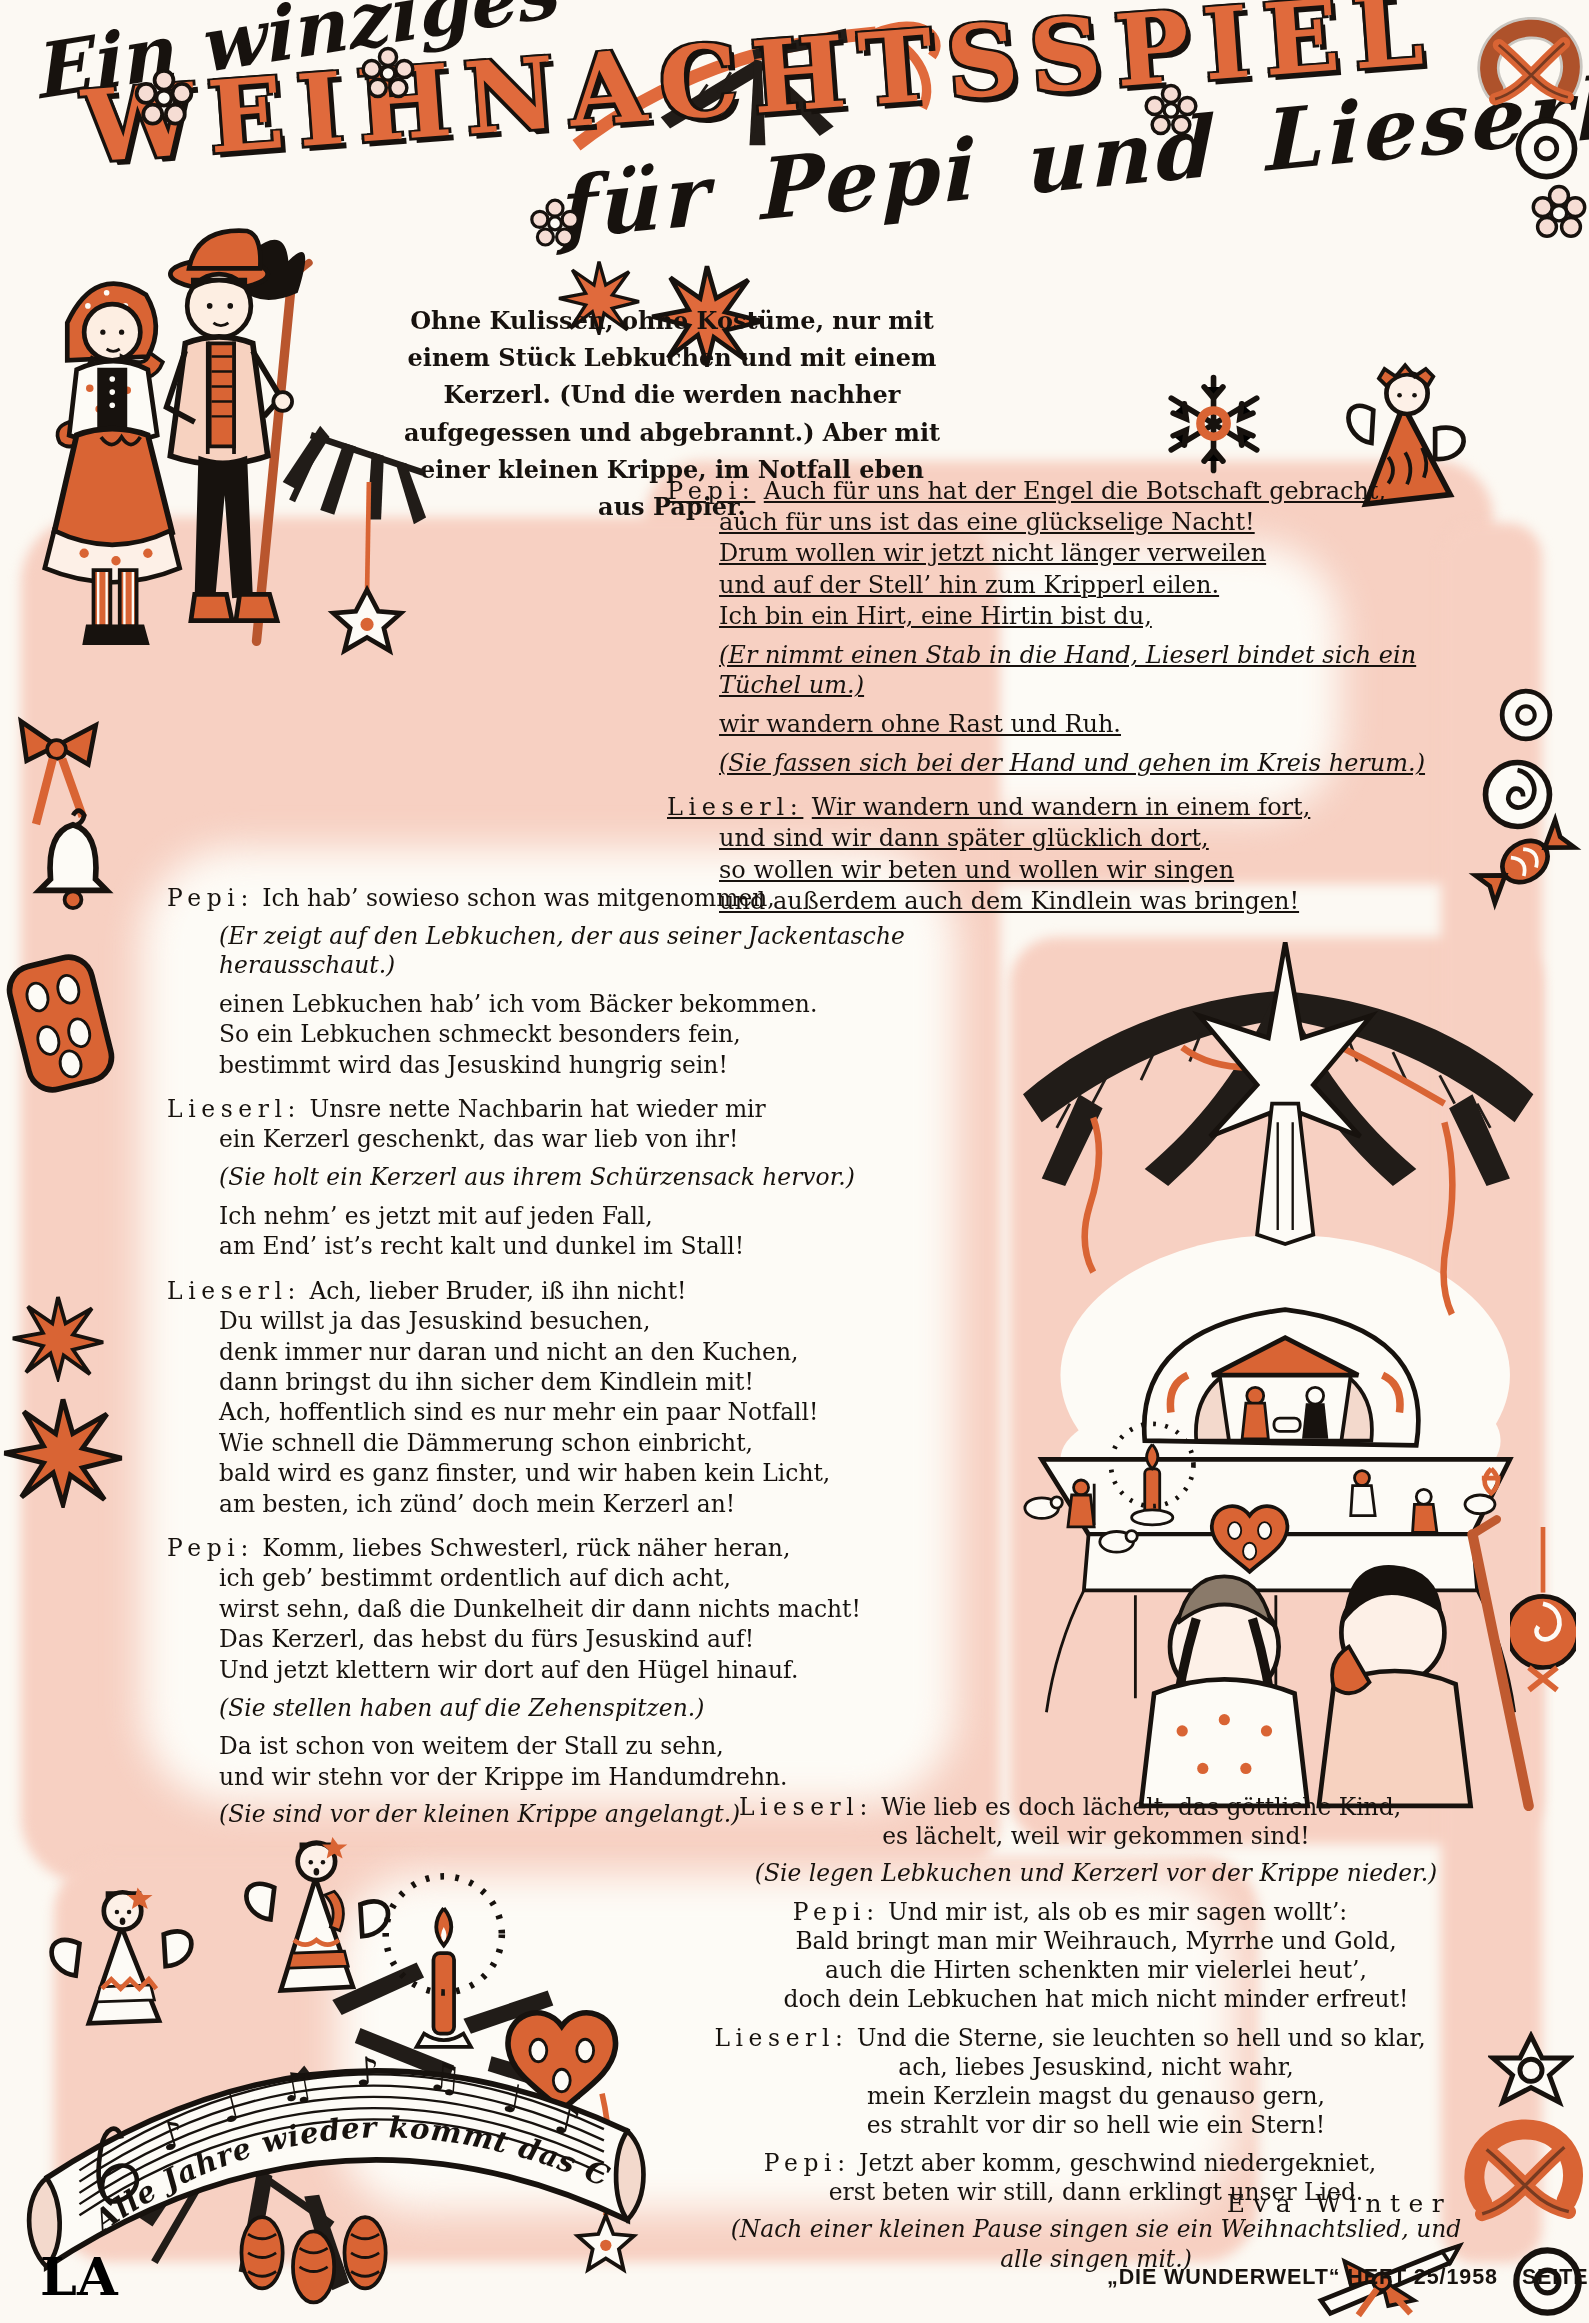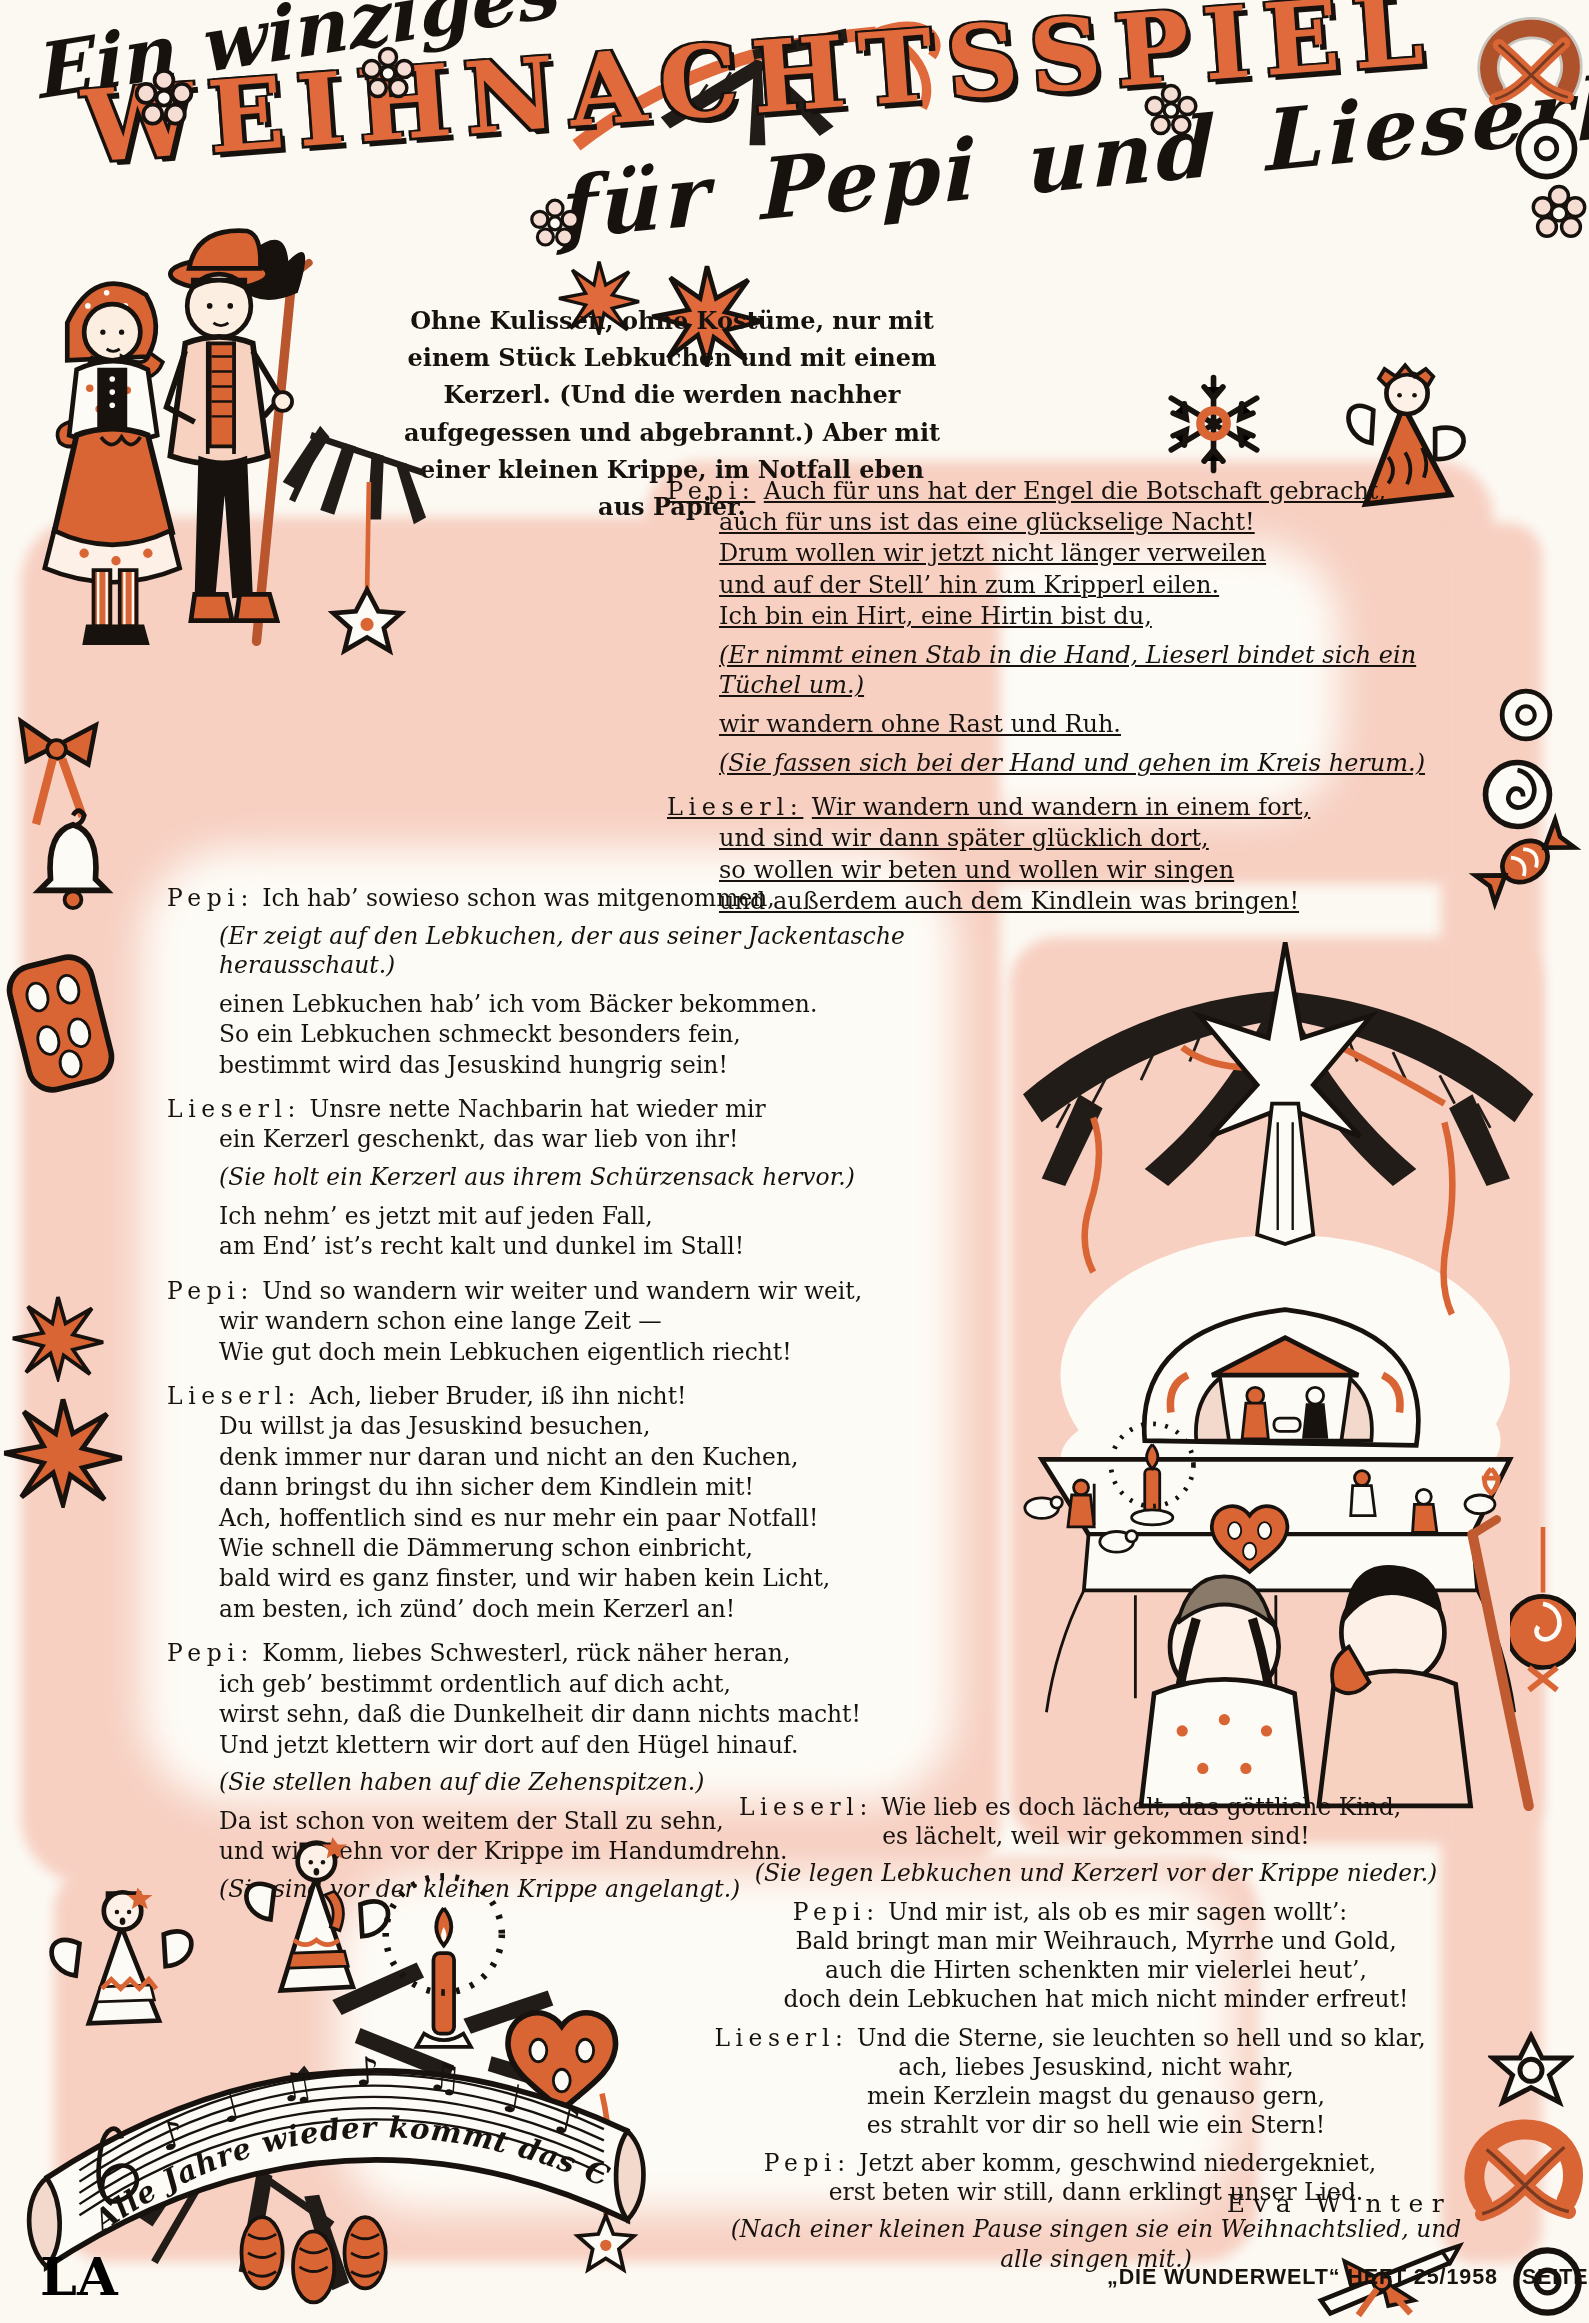--- a/index.html
+++ b/index.html
@@ -307,38 +307,34 @@
         <div class="line">bestimmt wird das Jesuskind hungrig sein!</div>
       </div>
       <div class="speech">
         <div class="line first"><span class="speaker">Lieserl:</span>Unsre nette Nachbarin hat wieder mir</div>
         <div class="line">ein Kerzerl geschenkt, das war lieb von ihr!</div>
         <div class="direction">(Sie holt ein Kerzerl aus ihrem Schürzensack hervor.)</div>
         <div class="line">Ich nehm’ es jetzt mit auf jeden Fall,</div>
         <div class="line">am End’ ist’s recht kalt und dunkel im Stall!</div>
       </div>
       <div class="speech">
-        <div class="line first"><span class="speaker">Pepi:</span>Und so wandern wir weiter und wandern wir weit,</div>
-        <div class="line">wir wandern schon eine lange Zeit —</div>
-        <div class="line">Wie gut doch mein Lebkuchen eigentlich riecht!</div>
-      </div>
-      <div class="speech">
         <div class="line first"><span class="speaker">Lieserl:</span>Ach, lieber Bruder, iß ihn nicht!</div>
         <div class="line">Du willst ja das Jesuskind besuchen,</div>
         <div class="line">denk immer nur daran und nicht an den Kuchen,</div>
         <div class="line">dann bringst du ihn sicher dem Kindlein mit!</div>
         <div class="line">Ach, hoffentlich sind es nur mehr ein paar Notfall!</div>
         <div class="line">Wie schnell die Dämmerung schon einbricht,</div>
         <div class="line">bald wird es ganz finster, und wir haben kein Licht,</div>
         <div class="line">am besten, ich zünd’ doch mein Kerzerl an!</div>
       </div>
       <div class="speech">
         <div class="line first"><span class="speaker">Pepi:</span>Komm, liebes Schwesterl, rück näher heran,</div>
         <div class="line">ich geb’ bestimmt ordentlich auf dich acht,</div>
         <div class="line">wirst sehn, daß die Dunkelheit dir dann nichts macht!</div>
+        <div class="line">Das Kerzerl, das hebst du fürs Jesuskind auf!</div>
         <div class="line">Und jetzt klettern wir dort auf den Hügel hinauf.</div>
         <div class="direction">(Sie stellen haben auf die Zehenspitzen.)</div>
         <div class="line">Da ist schon von weitem der Stall zu sehn,</div>
         <div class="line">und wir stehn vor der Krippe im Handumdrehn.</div>
         <div class="direction">(Sie sind vor der kleinen Krippe angelangt.)</div>
       </div>
     </div>
 
   <svg class="deco" style="left:1004px;top:935px" width="539" height="913" viewBox="0 0 575 975">
     <ellipse cx="300" cy="470" rx="240" ry="150" fill="#fdfbf6"></ellipse>

